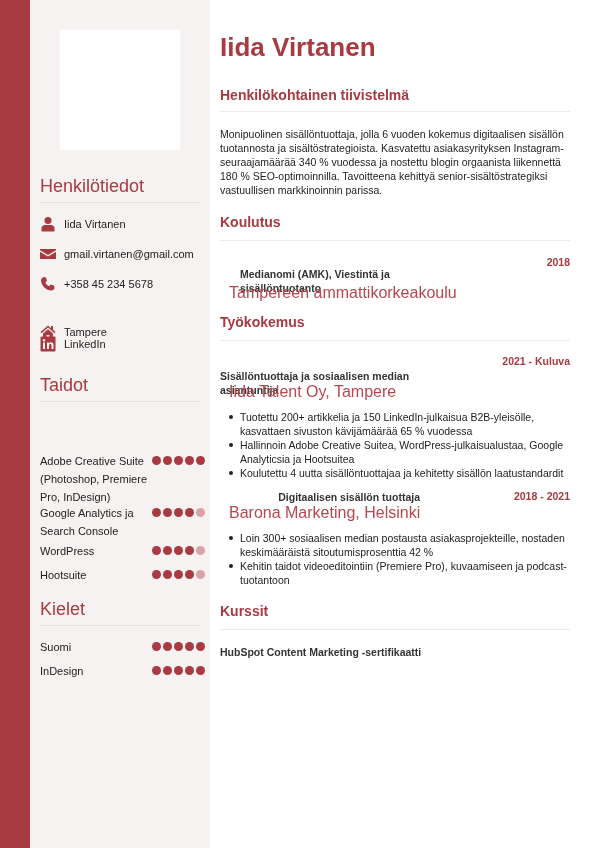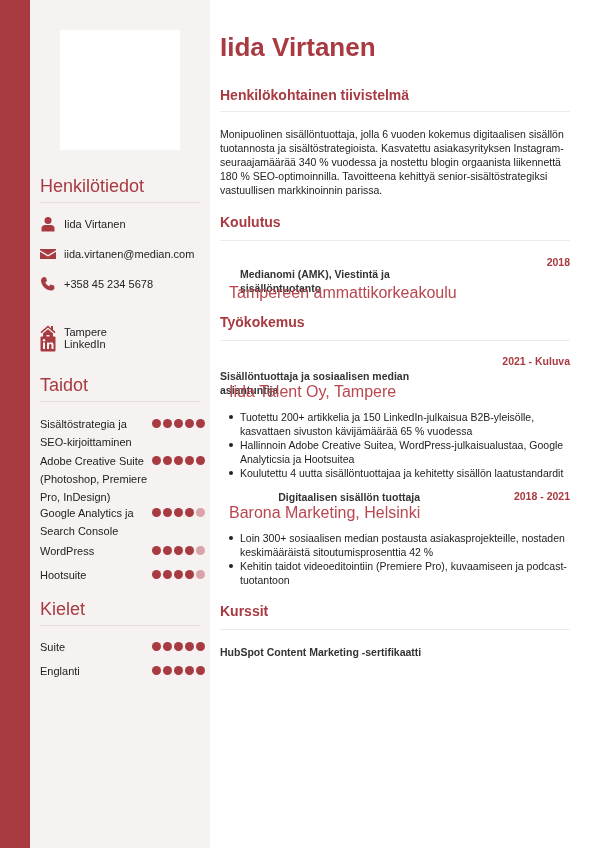--- a/index.html
+++ b/index.html
@@ -57,21 +57,21 @@
       </span>
     <span>Iida Virtanen</span>
   </div>
   <div class="contact" style="top:246px;">
     <span class="ico">
         <svg viewBox="0 0 16 16">
           <path d="M0 3h16v1.2L8 9 0 4.2z"></path>
           <path d="M0 5.8l8 4.8 8-4.8V13H0z"></path>
         </svg>
       </span>
-    <span>iida.virtanen@median.com</span>
+    <span>gmail.virtanen@gmail.com</span>
   </div>
   <div class="contact" style="top:276px;">
     <span class="ico">
         <svg viewBox="0 0 16 16">
           <path d="M3.5 1l2.5 0.5 1 3.5-1.8 1.3c0.8 1.8 2.2 3.2 4 4l1.3-1.8 3.5 1 0.5 2.5c-0.3 1.5-1.5 2.5-3 2.5C6 14.5 1.5 10 1 4.5 1 3 2 1.8 3.5 1z"></path>
         </svg>
       </span>
     <span>+358 45 234 5678</span>
   </div>
   <div class="contact" style="top:324px;">
@@ -91,30 +91,20 @@
           <circle cx="4" cy="4.2" r="1.2" fill="#f6f2f1"></circle>
           <path d="M7 6.5h2v1c0.5-0.8 1.3-1.2 2.2-1.2 1.5 0 2.3 1 2.3 2.8V13h-2V9.5c0-1-0.4-1.5-1.1-1.5-0.8 0-1.4 0.6-1.4 1.6V13H7z" fill="#f6f2f1"></path>
         </svg>
       </span>
     <span>LinkedIn</span>
   </div>
 
   <h2 class="side-h" style="top:375px;">Taidot</h2>
   <div class="side-rule" style="top:401px;"></div>
 
-  <div class="skill" style="top:415px;">
-    <span class="name">Sisältöstrategia ja SEO-kirjoittaminen</span>
-    <div class="dots">
-        <span class="dot"></span>
-        <span class="dot"></span>
-        <span class="dot"></span>
-        <span class="dot"></span>
-        <span class="dot"></span>
-      </div>
-  </div>
   <div class="skill" style="top:504px;">
     <span class="name">Google Analytics ja Search Console</span>
     <div class="dots">
         <span class="dot"></span>
         <span class="dot"></span>
         <span class="dot"></span>
         <span class="dot"></span>
         <span class="dot off"></span>
       </div>
   </div>
@@ -146,31 +136,31 @@
         <span class="dot"></span>
         <span class="dot"></span>
         <span class="dot off"></span>
       </div>
   </div>
 
   <h2 class="side-h" style="top:599px;">Kielet</h2>
   <div class="side-rule" style="top:625px;"></div>
 
   <div class="skill" style="top:638px;">
-    <span class="name">Suite</span>
+    <span class="name">Suomi</span>
     <div class="dots">
         <span class="dot"></span>
         <span class="dot"></span>
         <span class="dot"></span>
         <span class="dot"></span>
         <span class="dot"></span>
       </div>
   </div>
   <div class="skill" style="top:662px;">
-    <span class="name">Englanti</span>
+    <span class="name">InDesign</span>
     <div class="dots">
         <span class="dot"></span>
         <span class="dot"></span>
         <span class="dot"></span>
         <span class="dot"></span>
         <span class="dot"></span>
       </div>
   </div>
 </aside>
 

